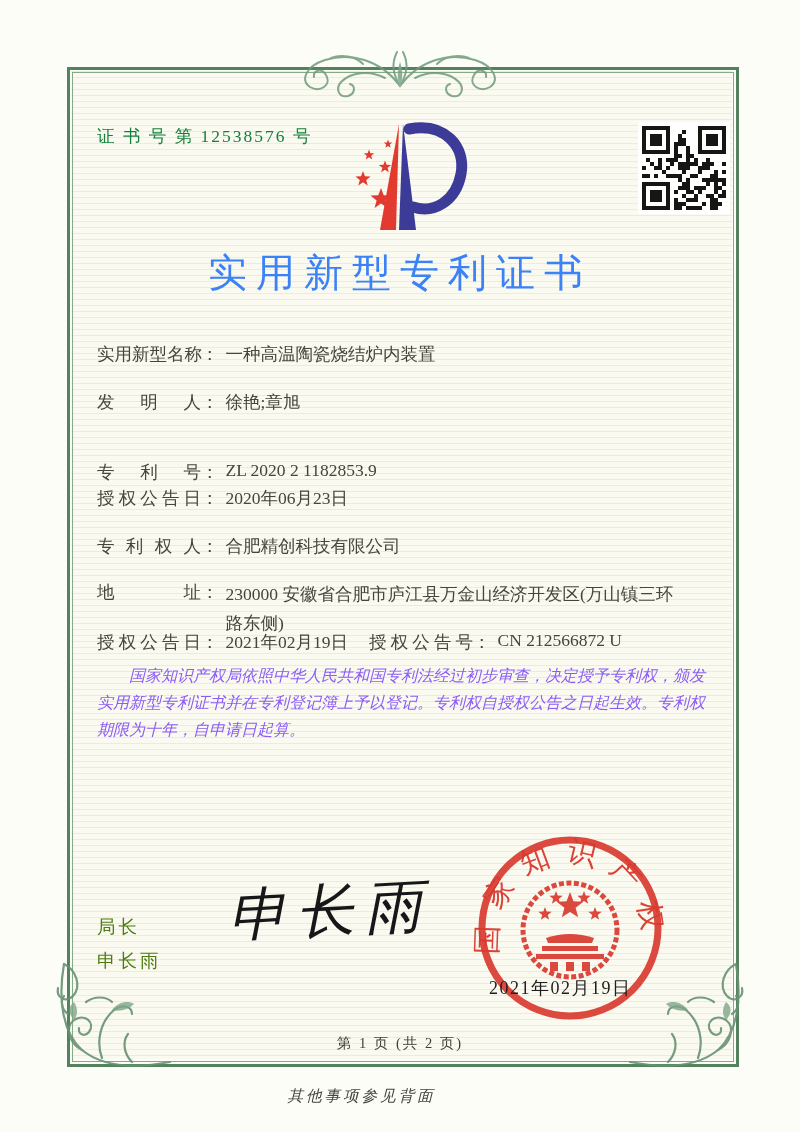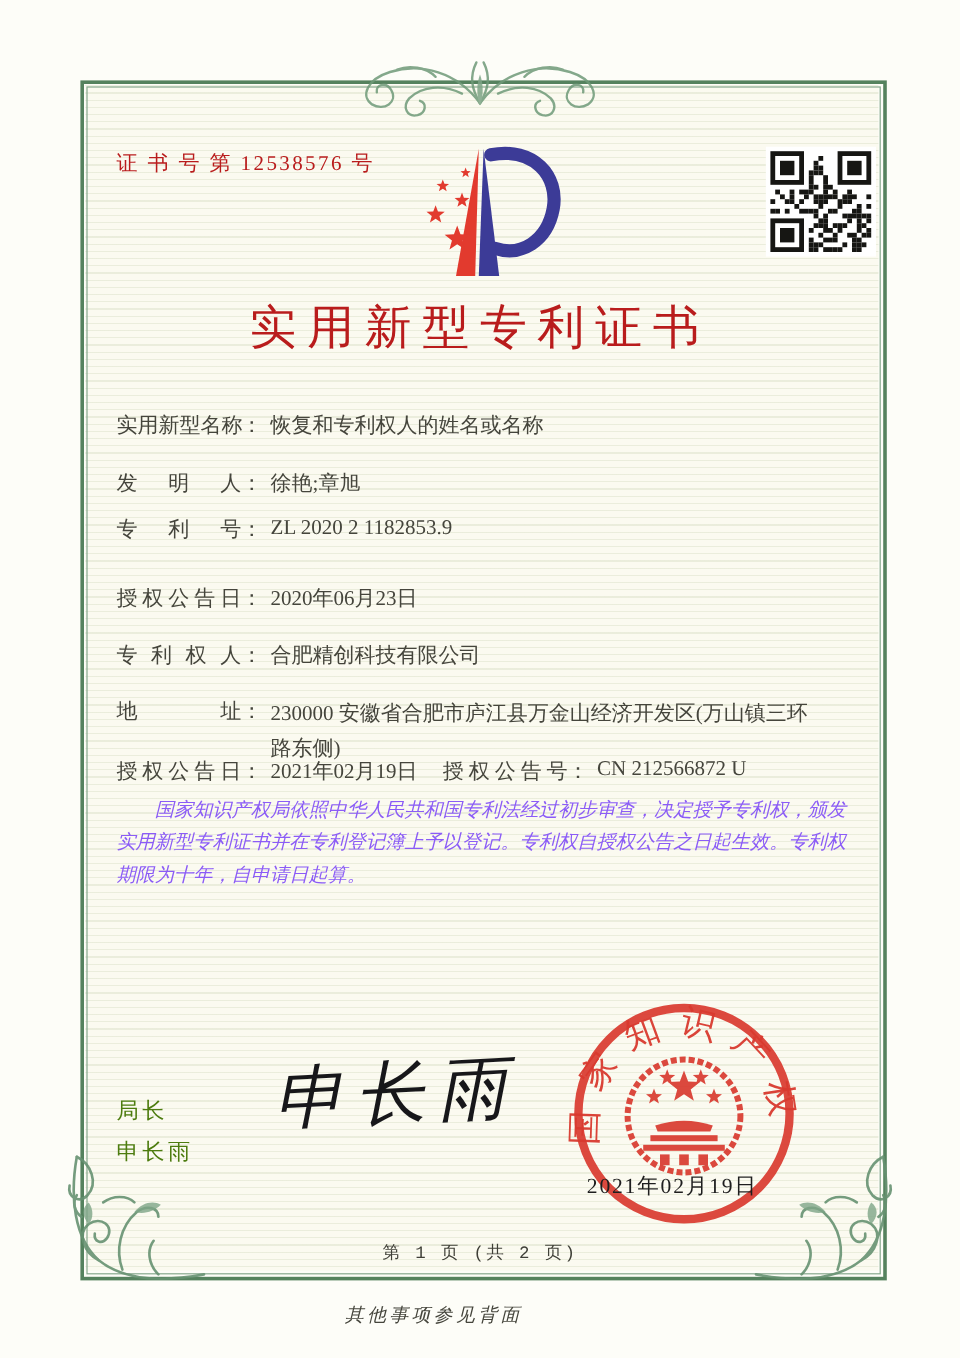--- a/index.html
+++ b/index.html
@@ -17,27 +17,27 @@
   }
   .border-outer{
     position:absolute;left:67px;top:67px;width:666px;height:994px;
     border:3px solid #55825e;
   }
   .border-inner{
     position:absolute;left:2px;top:2px;right:2px;bottom:2px;
     border:1px solid #86a88d;
   }
   .cert-no{
-    position:absolute;left:97px;top:124px;font-size:17.5px;letter-spacing:2px;color:#b91c1c;
+    position:absolute;left:97px;top:124px;font-size:17.5px;letter-spacing:2px;color:#15803d;
   }
   .logo{position:absolute;left:333px;top:116px;width:140px;height:124px;}
   .qr{position:absolute;left:638px;top:122px;width:92px;height:92px;}
   .title{
     position:absolute;left:67px;top:246px;width:666px;text-align:center;
-    font-size:39px;letter-spacing:9px;color:#b91c1c;font-weight:500;
+    font-size:39px;letter-spacing:9px;color:#3b82f6;font-weight:500;
   }
   .fields{position:absolute;left:97px;top:0;width:620px;}
   .fr{position:absolute;left:0;font-size:17.5px;white-space:nowrap;color:#45453c;}
   .fr .lbl{display:inline-block;width:104px;text-align:justify;text-align-last:justify;vertical-align:top;}
   .fr .colon{vertical-align:top;}
   .fr .val{margin-left:7px;vertical-align:top;}
   .fr .val.wrap{display:inline-block;width:458px;white-space:normal;line-height:29px;}
   .fr .g2{position:absolute;left:272px;top:0;}
   .paras{position:absolute;left:97px;top:662px;width:620px;}
   .paras p{
@@ -49,21 +49,21 @@
     position:absolute;left:228px;top:872px;width:230px;
     font-size:58px;font-style:italic;letter-spacing:10px;color:#17171a;
     transform:rotate(-3deg);white-space:nowrap;
   }
   .seal{position:absolute;left:468px;top:826px;width:204px;height:204px;}
   .seal-date{
     position:absolute;left:489px;top:976px;font-size:18px;letter-spacing:1.5px;color:#1e1e1e;
   }
   .page-info{
     position:absolute;left:67px;top:1034px;width:666px;text-align:center;
-    font-size:14.5px;letter-spacing:2px;color:#3f3f37;font-family:Liberation Mono, monospace;
+    font-size:14.5px;letter-spacing:2px;color:#3f3f37;
   }
   .back-note{
     position:absolute;left:0;top:1086px;width:723px;text-align:center;
     font-size:15.5px;letter-spacing:3px;color:#45453c;font-style:italic;
   }
   .flourish{position:absolute;pointer-events:none;}
   .fl-top{left:293px;top:40px;width:214px;height:66px;}
   .fl-bl{left:52px;top:958px;width:122px;height:122px;}
   .fl-br{left:626px;top:958px;width:122px;height:122px;transform:scaleX(-1);}
 </style>
@@ -259,26 +259,26 @@
       <rect x="68" y="12" width="12" height="12" fill="#161613"></rect>
       <rect x="4" y="60" width="28" height="28" fill="#161613"></rect>
       <rect x="8" y="64" width="20" height="20" fill="#fff"></rect>
       <rect x="12" y="68" width="12" height="12" fill="#161613"></rect>
     </svg>
 
   <div class="title">实用新型专利证书</div>
 
   <div class="fields">
     <div class="fr" style="top:342px">
-      <span class="lbl">实用新型名称</span><span class="colon">：</span><span class="val">恢复和专利权人的姓名或名称</span>
+      <span class="lbl">实用新型名称</span><span class="colon">：</span><span class="val">一种高温陶瓷烧结炉内装置</span>
     </div>
     <div class="fr" style="top:390px">
       <span class="lbl">发明人</span><span class="colon">：</span><span class="val">徐艳;章旭</span>
     </div>
-    <div class="fr" style="top:429px">
+    <div class="fr" style="top:460px">
       <span class="lbl">专利号</span><span class="colon">：</span><span class="val">ZL 2020 2 1182853.9</span>
     </div>
     <div class="fr" style="top:486px">
       <span class="lbl">授权公告日</span><span class="colon">：</span><span class="val">2020年06月23日</span>
     </div>
     <div class="fr" style="top:534px">
       <span class="lbl">专利权人</span><span class="colon">：</span><span class="val">合肥精创科技有限公司</span>
     </div>
     <div class="fr" style="top:580px">
       <span class="lbl">地址</span><span class="colon">：</span><span class="val wrap">230000 安徽省合肥市庐江县万金山经济开发区(万山镇三环路东侧)</span>

